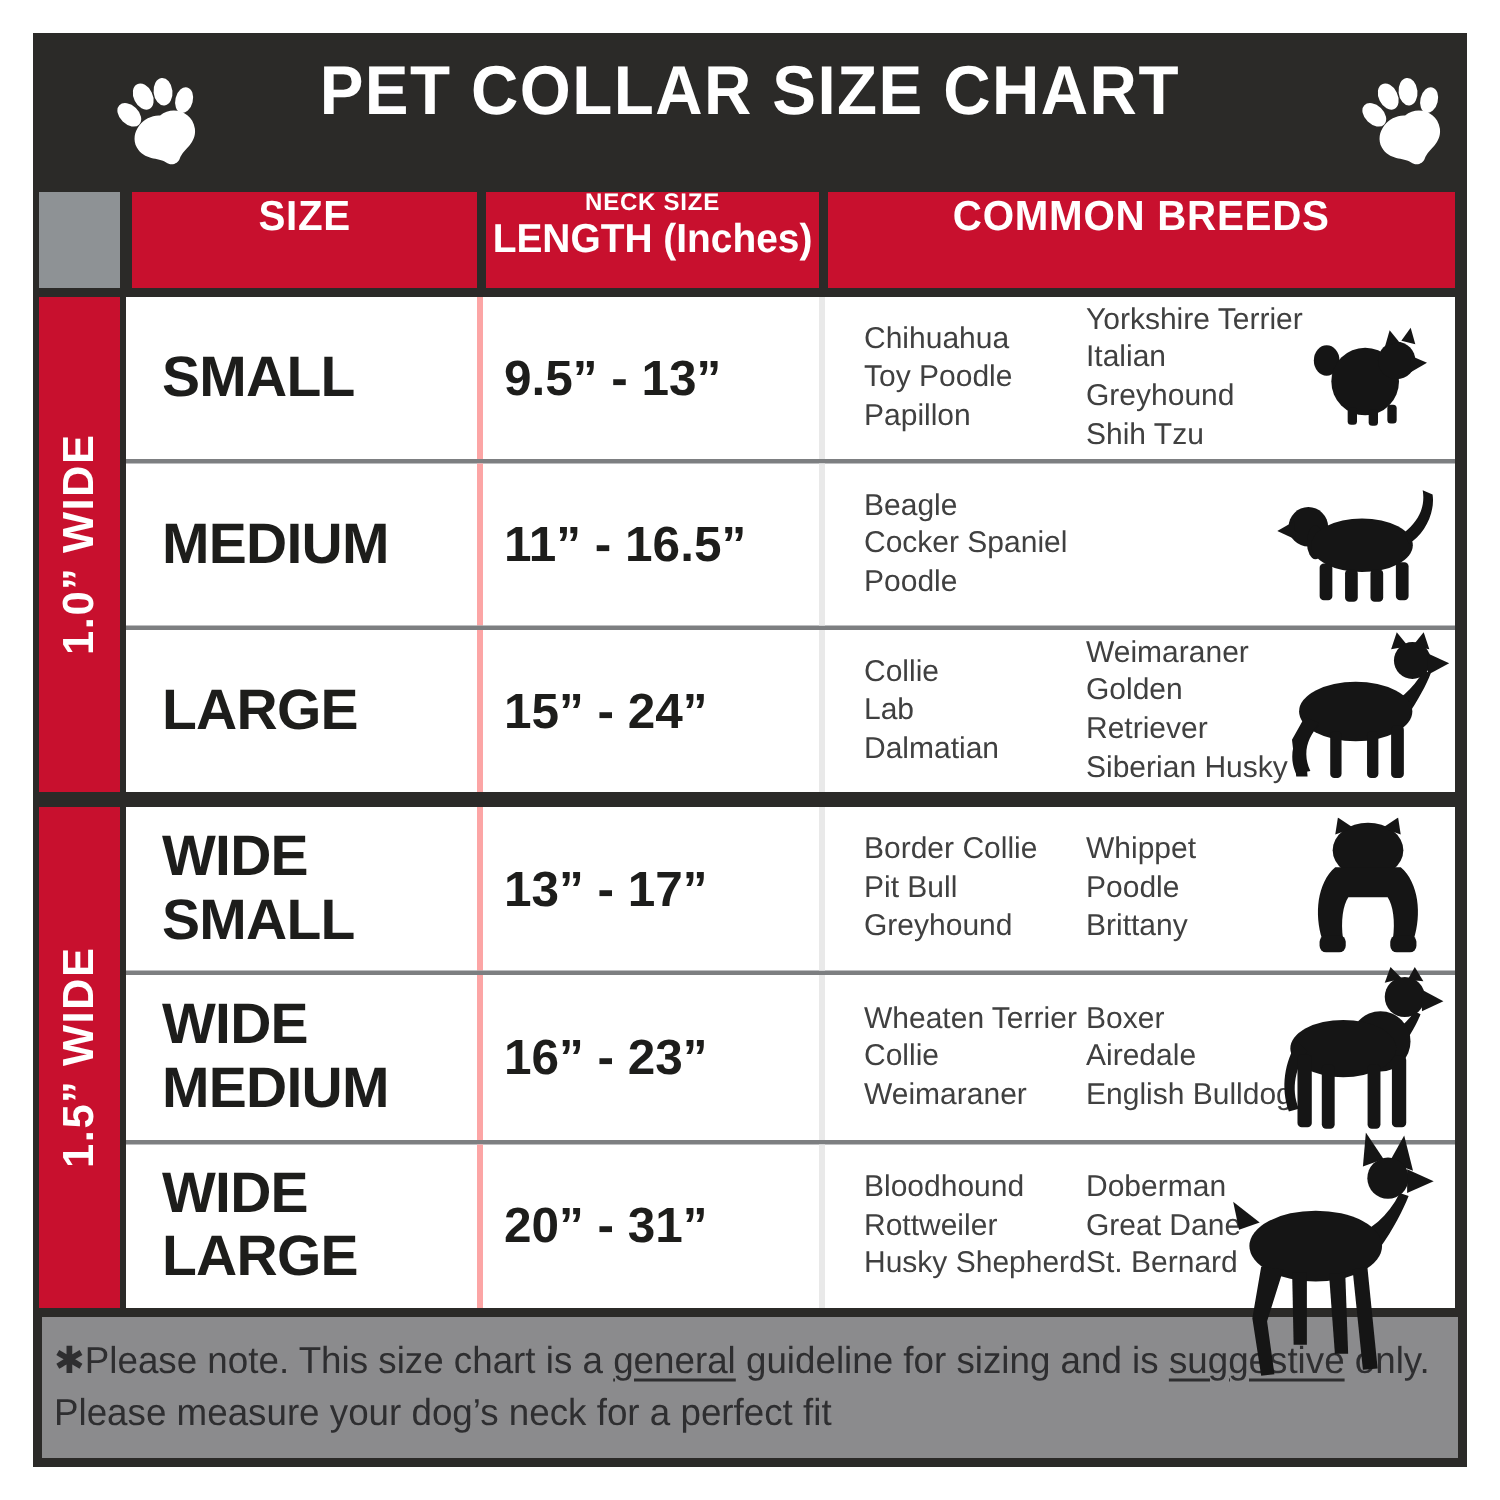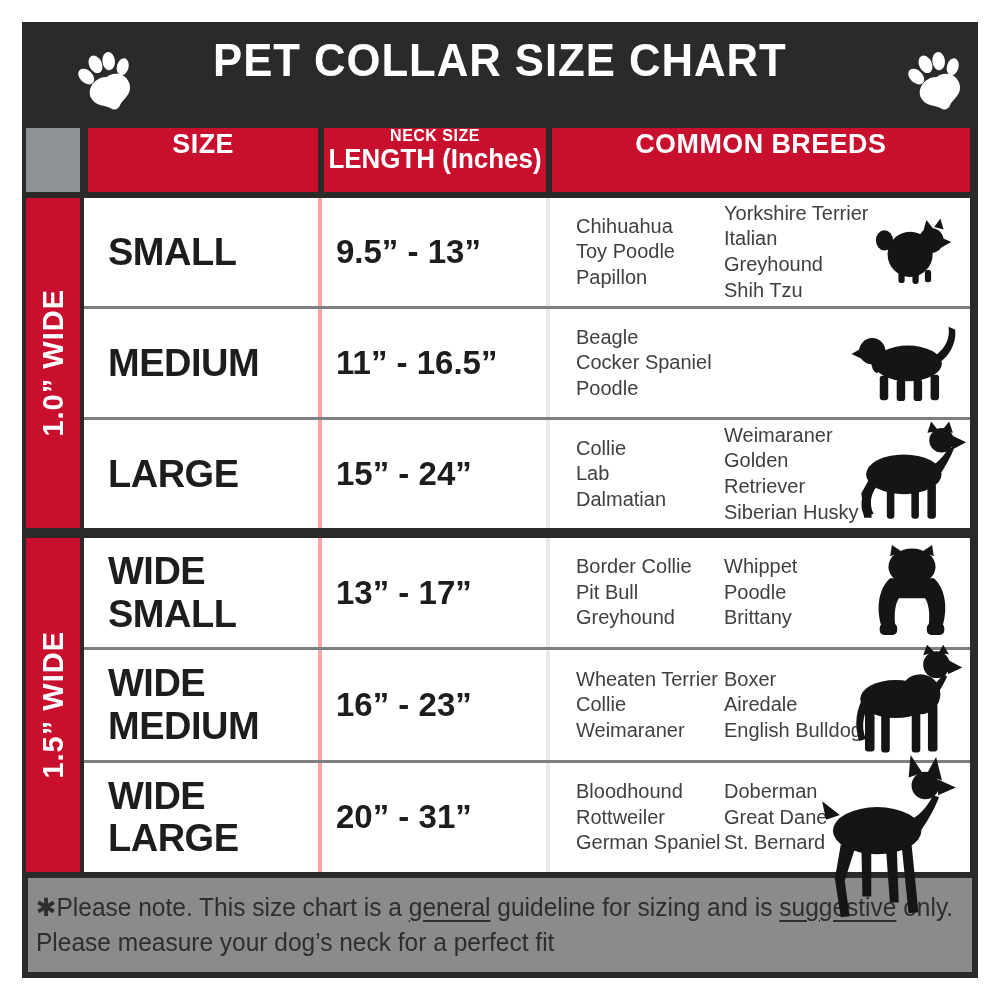--- a/index.html
+++ b/index.html
@@ -272,21 +272,21 @@
         </div>
       </div>
 
       <div class="row">
         <div class="cell size-cell">WIDE
 LARGE</div>
         <div class="cell length-cell">20” - 31”</div>
         <div class="cell breeds-cell">
           <div class="breed-col c1">Bloodhound
 Rottweiler
-German Spaniel</div>
+Husky Shepherd</div>
           <div class="breed-col c2">Doberman
 Great Dane
 St. Bernard</div>
           <span class="dog dog-doberman flip">
             <svg viewBox="0 0 170 175">
                 <g fill="#151515">
               <path d="M28,26 L34,2 L44,20 Z"></path>
                   <path d="M48,18 L60,0 L62,23 Z"></path>
               <circle cx="45" cy="31" r="14"></circle>
               <path d="M32,25 L14,33 L32,41 Z"></path>

